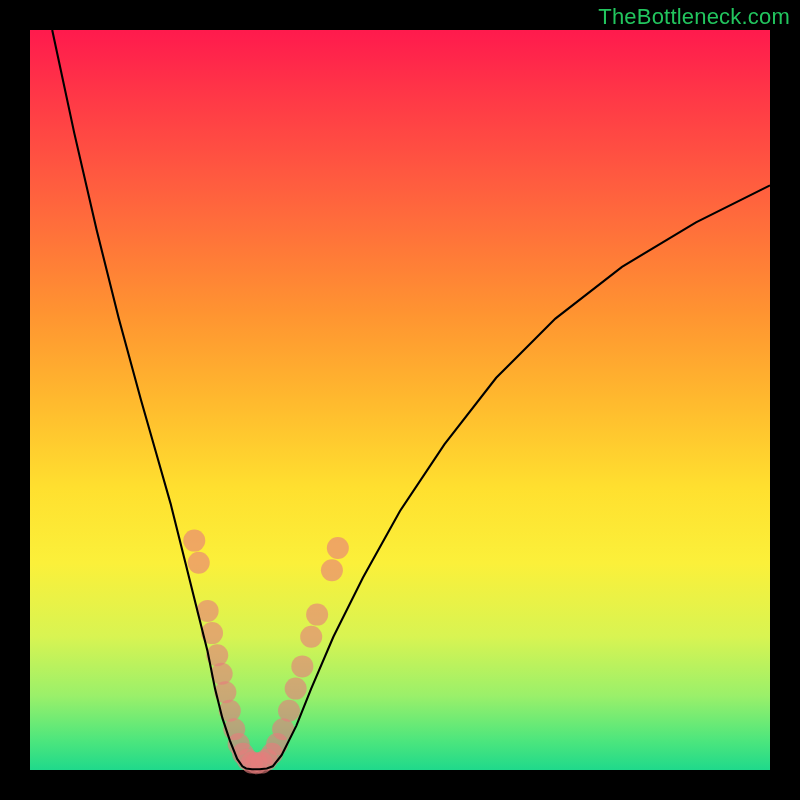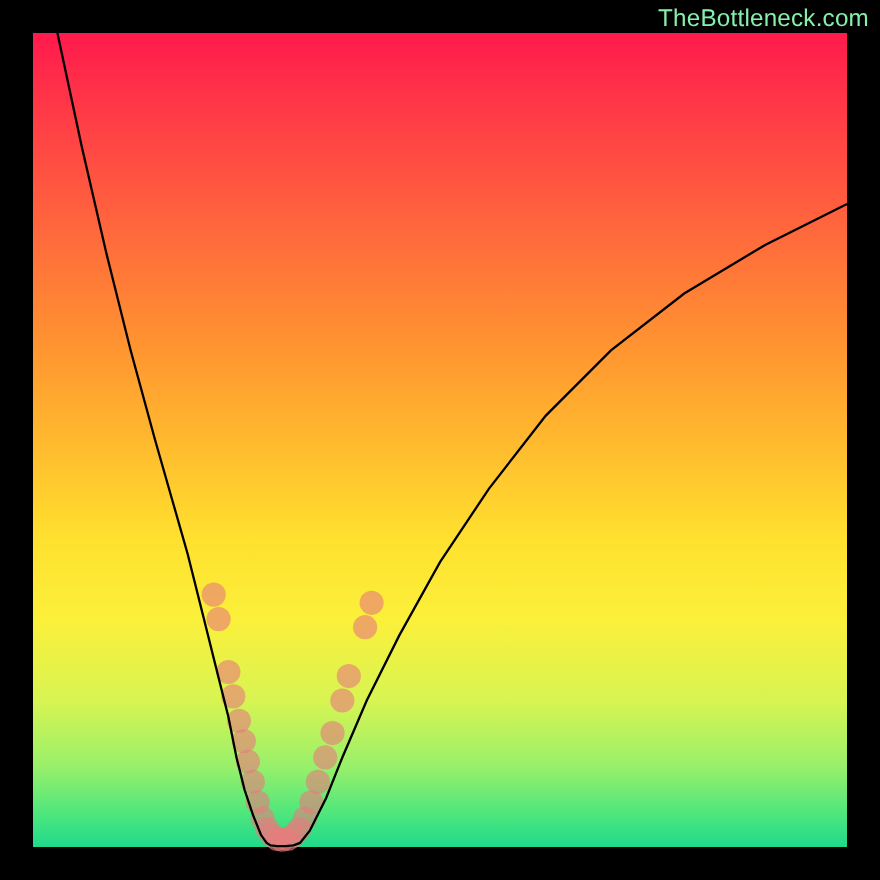--- a/index.html
+++ b/index.html
@@ -43,21 +43,21 @@
     left: 0;
     top: 0;
     width: 740px;
     height: 740px;
     overflow: visible;
   }
   .watermark {
     position: absolute;
     top: 4px;
     right: 10px;
-    color: #86efac;
+    color: #22c55e;
     font-size: 22px;
     letter-spacing: 0.2px;
     font-weight: 500;
     user-select: none;
   }
   .dot {
     fill: #e77c7c;
     fill-opacity: 0.62;
     stroke: none;
   }

